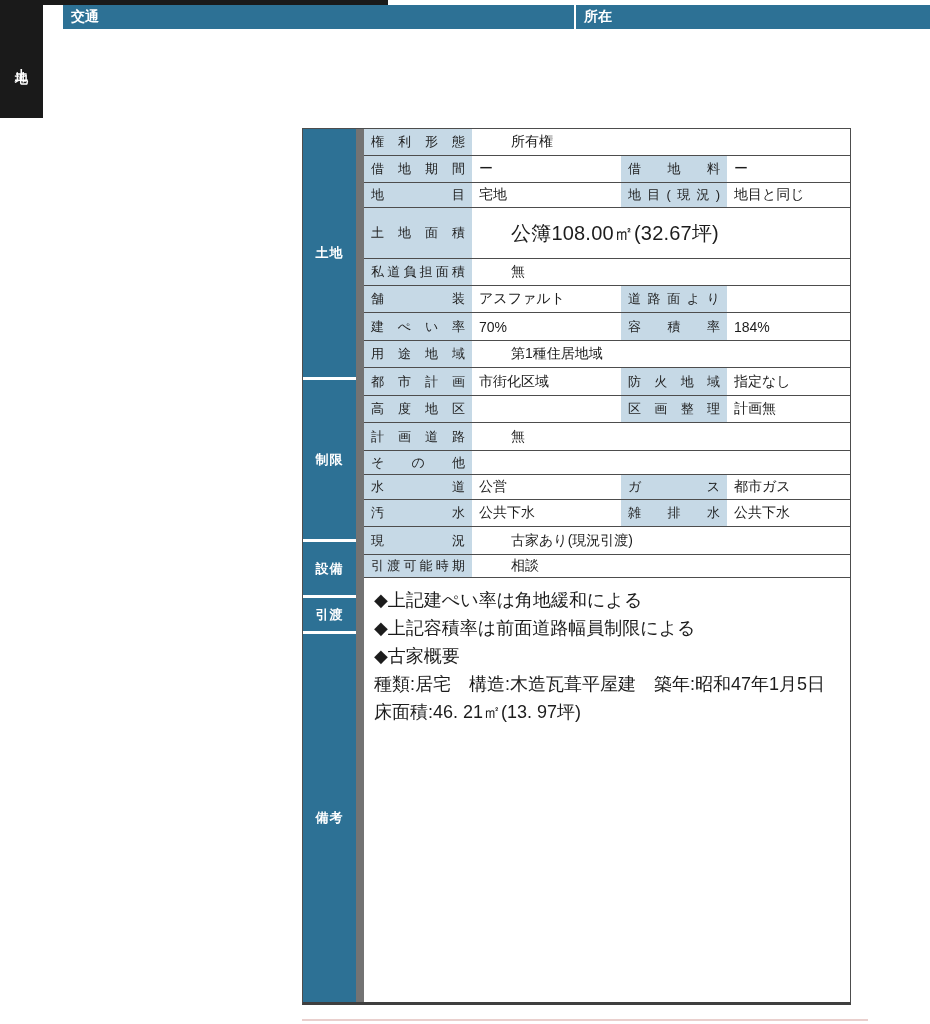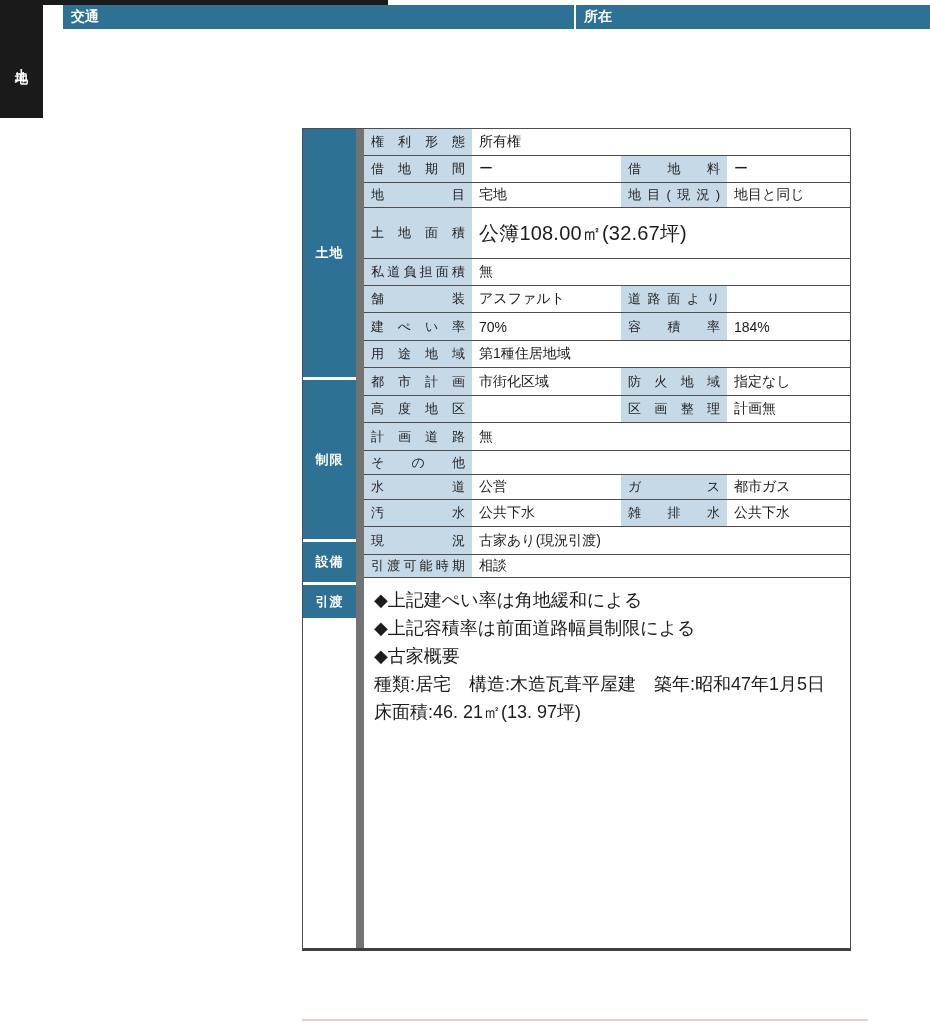--- a/index.html
+++ b/index.html
@@ -63,21 +63,21 @@
     background:var(--label-blue);font-size:13px;color:#1e1e1e;
     display:flex;align-items:center;padding:0 7px;width:108px;flex:0 0 108px;
   }
   .lab.l2{width:106px;flex:0 0 106px;}
   .lab .jl{display:block;width:100%;text-align:justify;text-align-last:justify;line-height:16px;}
   .lab.multi{flex-direction:column;justify-content:center;align-items:stretch;}
   .lab.multi .jl{line-height:17px;}
   .val{font-size:14px;display:flex;align-items:center;padding-left:7px;background:#fff;}
   .v1{width:149px;flex:0 0 149px;}
   .v2{flex:1;}
-  .vfull{flex:1;}
+  .vfull{flex:1;margin-left:32px;}
   .val.big{font-size:20px;letter-spacing:0.2px;}
   .val.col{flex-direction:column;align-items:flex-start;justify-content:center;}
   .val.col div{line-height:26px;}
   .remarks{
     flex:1;background:#fff;padding:8px 6px 0 10px;font-size:18px;line-height:28px;
   }
   .pink-line{position:absolute;left:302px;top:1019px;width:566px;height:2px;background:var(--pink);}
 </style>
 </head>
 <body>
@@ -93,22 +93,23 @@
     <div class="th th-transport">交通</div>
     <div class="th th-location">所在</div>
   </div>
 </div>
 
 <div class="main-table">
 
   <div class="sec-col">
     <div class="sec" style="height:248px">土地</div>
     <div class="sec" style="height:162px">制限</div>
-    <div class="sec" style="height:43px">設備</div>
+    <div class="sec" style="height:56px">設備</div>
     <div class="sec" style="height:36px">引渡</div>
+    <div class="sec" style="height:371px">備考</div>
   </div>
 
   <div class="rows">
 
     <div class="row first" style="height:26px">
       <div class="lab">
           <span class="jl">権利形態</span>
         </div>
       <div class="val vfull">所有権</div>
     </div>

